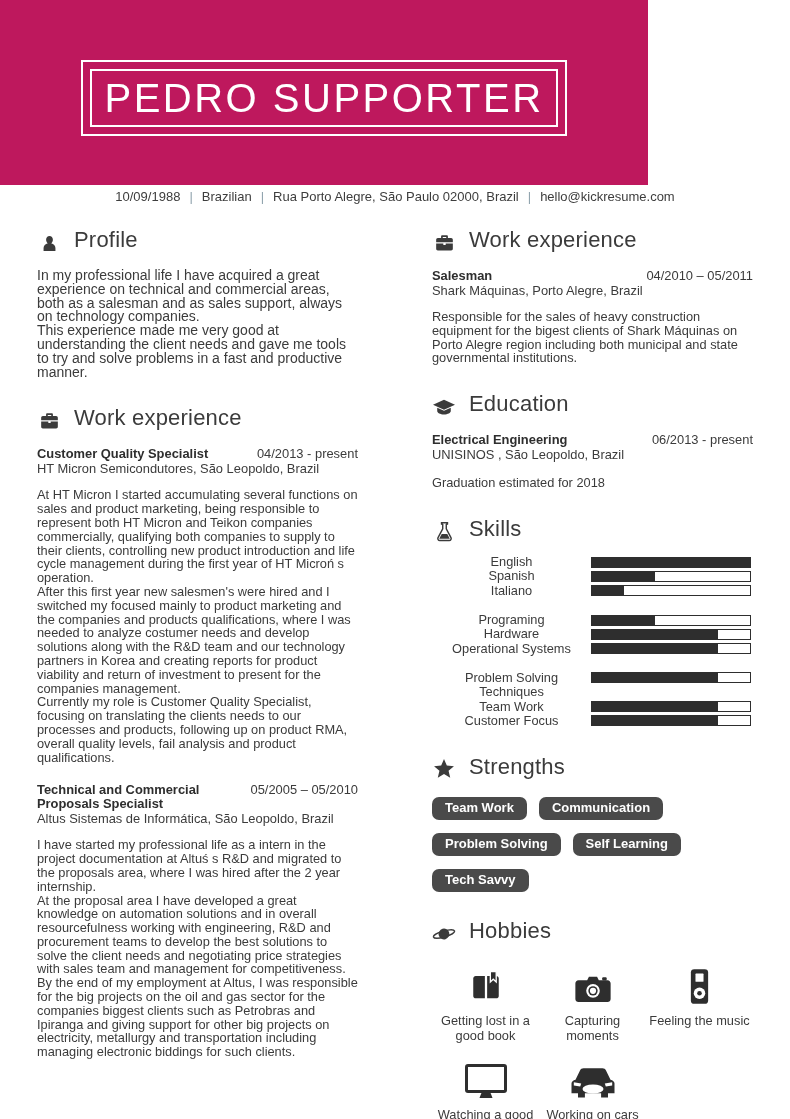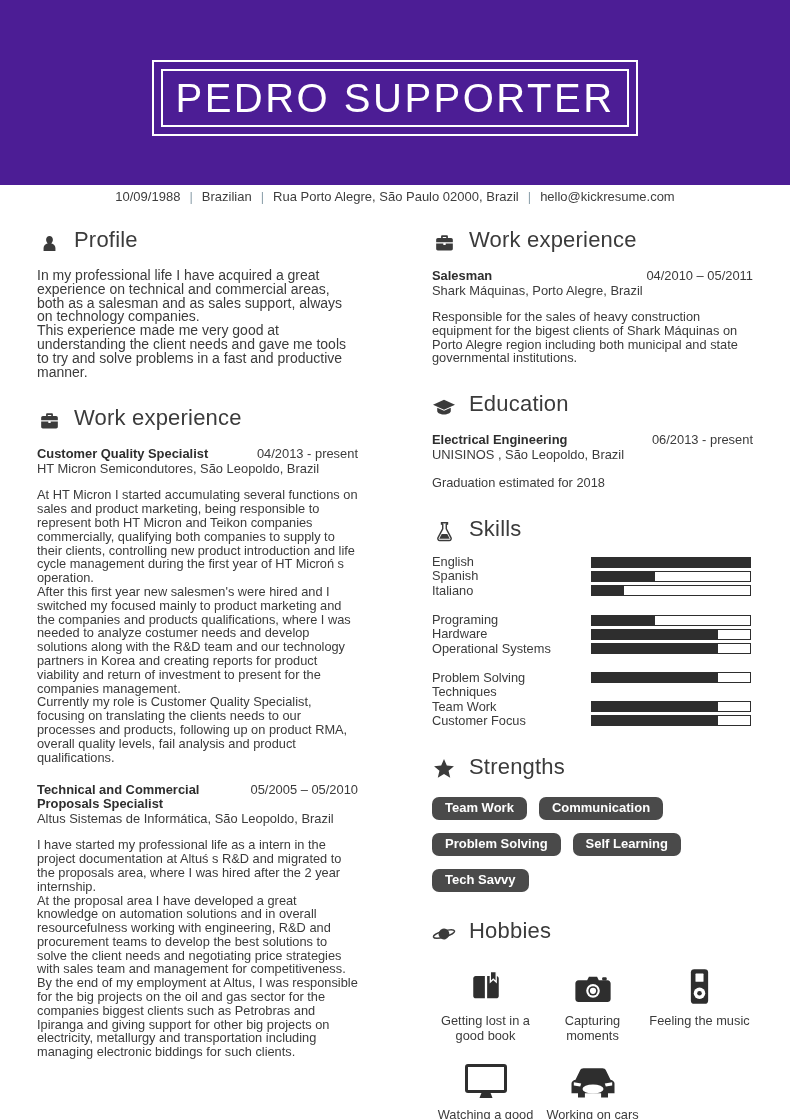--- a/index.html
+++ b/index.html
@@ -1,21 +1,21 @@
 <!DOCTYPE html>
 <html lang="en"><head>
 <meta charset="utf-8">
 <style>
   html,body{margin:0;padding:0;background:#fff;}
   .page{
     position:relative;width:790px;height:1119px;margin:0 auto;background:#fff;
     font-family:"Liberation Sans",sans-serif;color:#3b3b3b;overflow:hidden;
   }
   
-  .band{position:relative;width:790px;height:185px;background:#4c1d95;}
+  .band{position:relative;width:648px;height:185px;background:#be185d;}
   .title-box{
     position:absolute;left:50%;top:60px;transform:translateX(-50%);
     width:486px;height:76px;border:2px solid #fff;box-sizing:border-box;padding:7px;
   }
   .title-box-inner{
     width:100%;height:100%;border:2px solid #fff;box-sizing:border-box;
     display:flex;align-items:center;justify-content:center;
   }
   .title-box-inner h1{
     margin:0;font-size:40px;font-weight:400;letter-spacing:2.5px;color:#fff;white-space:nowrap;
@@ -41,21 +41,21 @@
   
   .job{margin-top:16px;}
   .job + .job{margin-top:19px;}
   .job-head{display:flex;justify-content:space-between;align-items:flex-start;font-size:12.9px;line-height:14px;}
   .job-title{font-weight:bold;color:#2e2e2e;max-width:205px;}
   .job-dates{white-space:nowrap;}
   .job-company{font-size:12.9px;line-height:14px;margin-top:1px;}
   .job-desc{font-size:12.8px;line-height:13.8px;white-space:pre-line;margin-top:12px;}
   .edu-note{font-size:12.8px;margin-top:13px;}
   
-  .skills{margin-top:13px;}
+  .skills{margin-top:13px;text-align:center;}
   .skill-group{margin-bottom:15px;}
   .skill-group:last-child{margin-bottom:8px;}
   .skill-row{display:flex;align-items:flex-start;min-height:14.3px;}
   .skill-label{width:159px;flex:0 0 159px;font-size:12.8px;line-height:14.3px;}
   .skill-bar{
     width:160px;height:11px;border:1.6px solid #2e2e2e;box-sizing:border-box;
     background:#fff;margin-top:1.5px;
   }
   .skill-fill{height:100%;background:#2e2e2e;}
   

